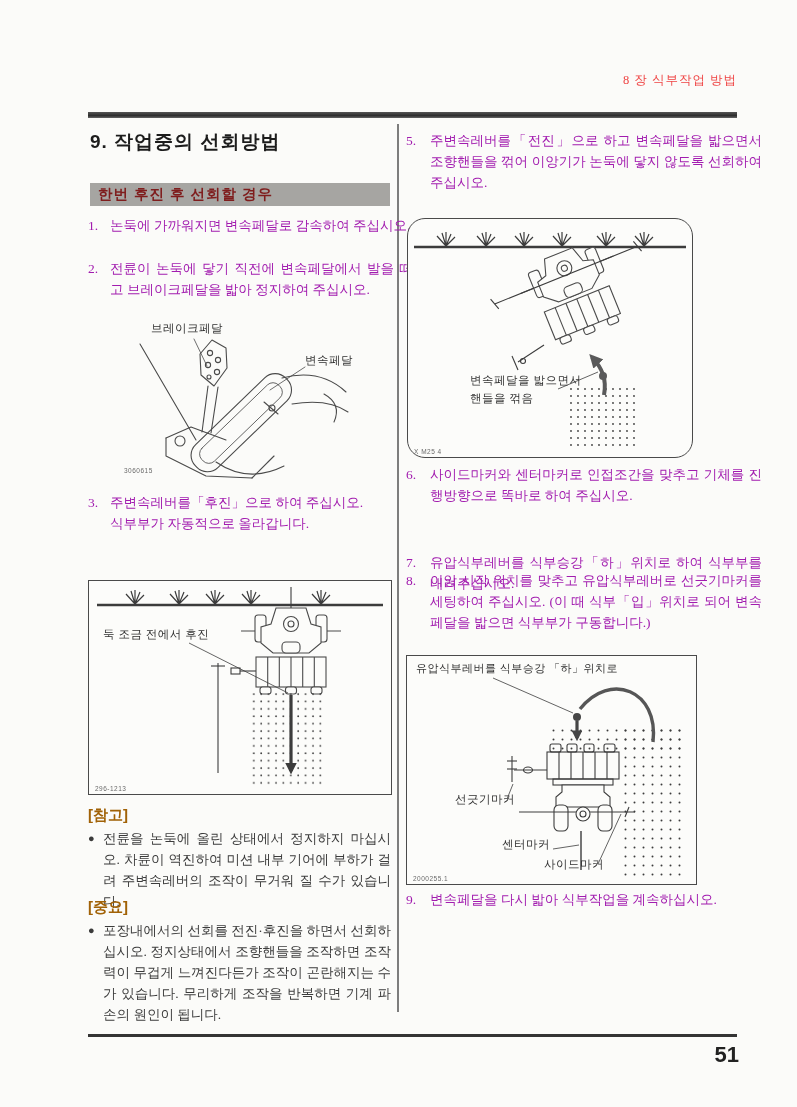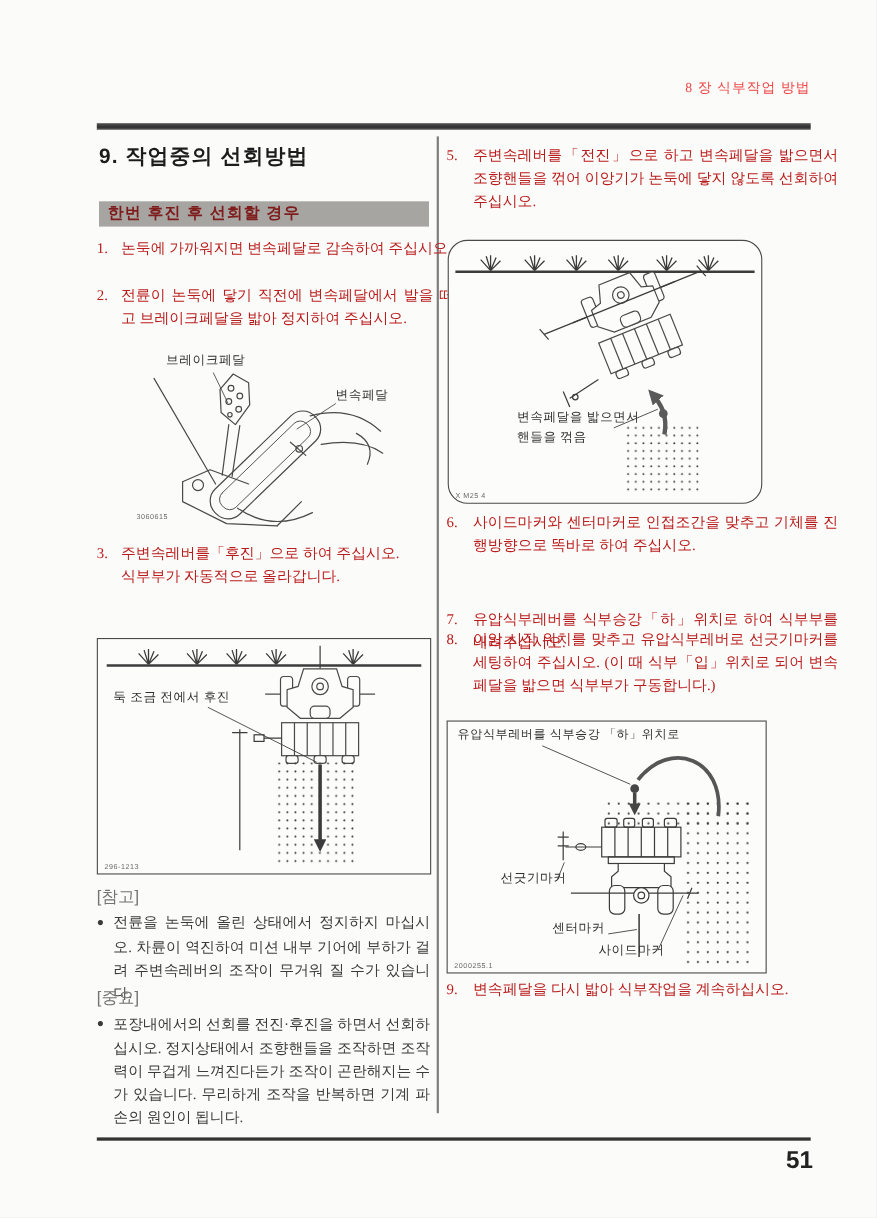--- a/index.html
+++ b/index.html
@@ -13,26 +13,26 @@
   .hdr-rule{left:88px;top:112px;width:649px;height:6px;background:linear-gradient(#555,#2e2e2e 60%,#666);}
   .bottom-rule{left:88px;top:1034px;width:649px;height:3px;background:#343434;}
   .page-num{top:1042px;right:58px;font-family:"Liberation Sans",sans-serif;font-weight:bold;font-size:22px;color:#222;}
   .col-divider{left:397px;top:124px;width:2px;height:888px;background:#7d7d7d;}
   .title{left:90px;top:129px;font-family:"Liberation Sans",sans-serif;font-weight:bold;font-size:19px;letter-spacing:1px;color:#1c1c1c;}
   .section-hdr{
     left:90px;top:183px;width:292px;height:23px;line-height:23px;padding-left:8px;
     background:#a6a5a2;color:#7f1d1d;font-family:"Liberation Sans",sans-serif;
     font-weight:bold;font-size:14.5px;letter-spacing:1px;
   }
-  .step{font-size:13.5px;line-height:21px;text-align:justify;padding-left:22px;text-indent:-22px;color:#b91c1c;}
+  .step{font-size:13.5px;line-height:21px;text-align:justify;padding-left:22px;text-indent:-22px;color:#a21caf;}
   .step .num{display:inline-block;width:22px;text-indent:0;}
   .step .txt2{display:block;text-indent:0;}
   .rstep{padding-left:24px;text-indent:-24px;}
   .rstep .num{width:24px;}
-  .note-hdr{font-family:"Liberation Sans",sans-serif;font-weight:normal;font-size:15px;color:#737373;margin-bottom:3px;}
+  .note-hdr{font-family:"Liberation Sans",sans-serif;font-weight:bold;font-size:15px;color:#a16207;margin-bottom:3px;}
   .note-body{font-size:13.5px;line-height:21px;text-align:justify;padding-left:15px;text-indent:-15px;color:#3b3b3b;}
   .note-body .blt{display:inline-block;width:15px;text-indent:0;font-size:11px;vertical-align:1px;}
   .diagram{position:absolute;background:#fcfcfa;border:1.2px solid #4a4a4a;}
   .figure{position:absolute;}
   .dlabel{position:absolute;font-size:11.5px;line-height:15px;color:#303030;letter-spacing:0.5px;white-space:nowrap;text-align:center;}
   .dcode{position:absolute;left:6px;bottom:2px;font-size:6.5px;color:#6a6a6a;font-family:"Liberation Sans",sans-serif;letter-spacing:0.5px;}
   svg{display:block;}
 </style>
 </head>
 <body>

